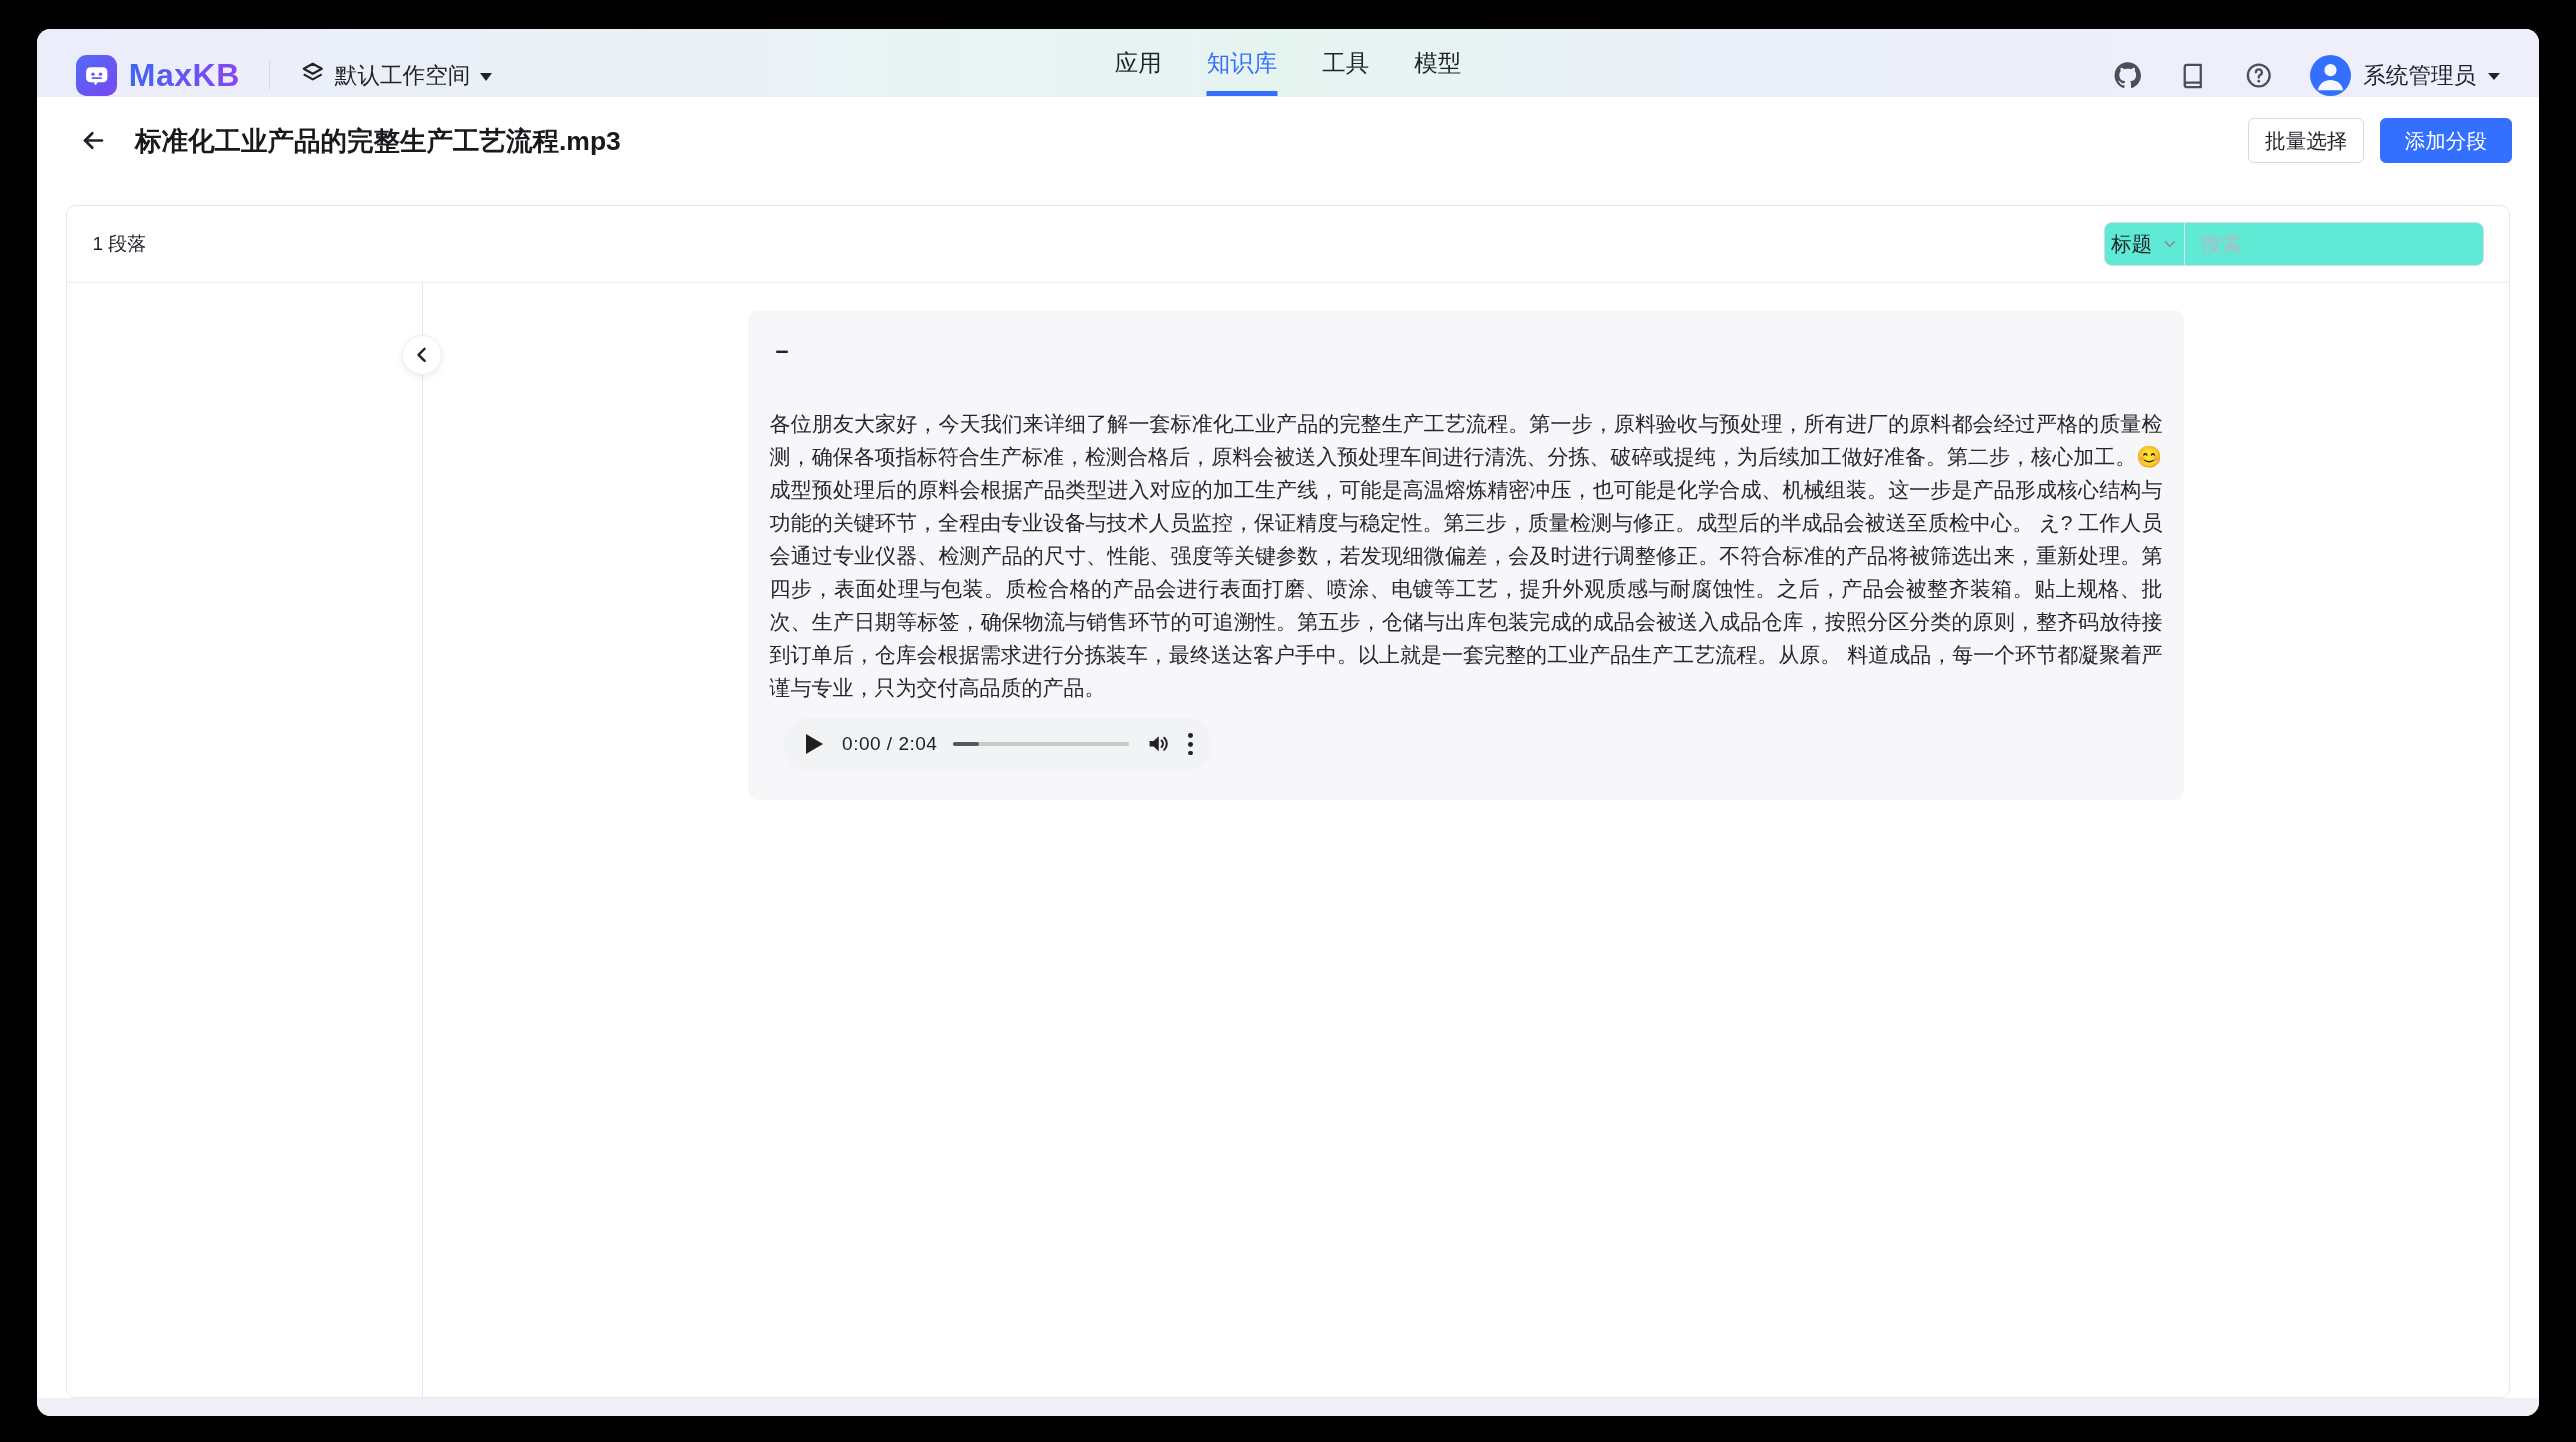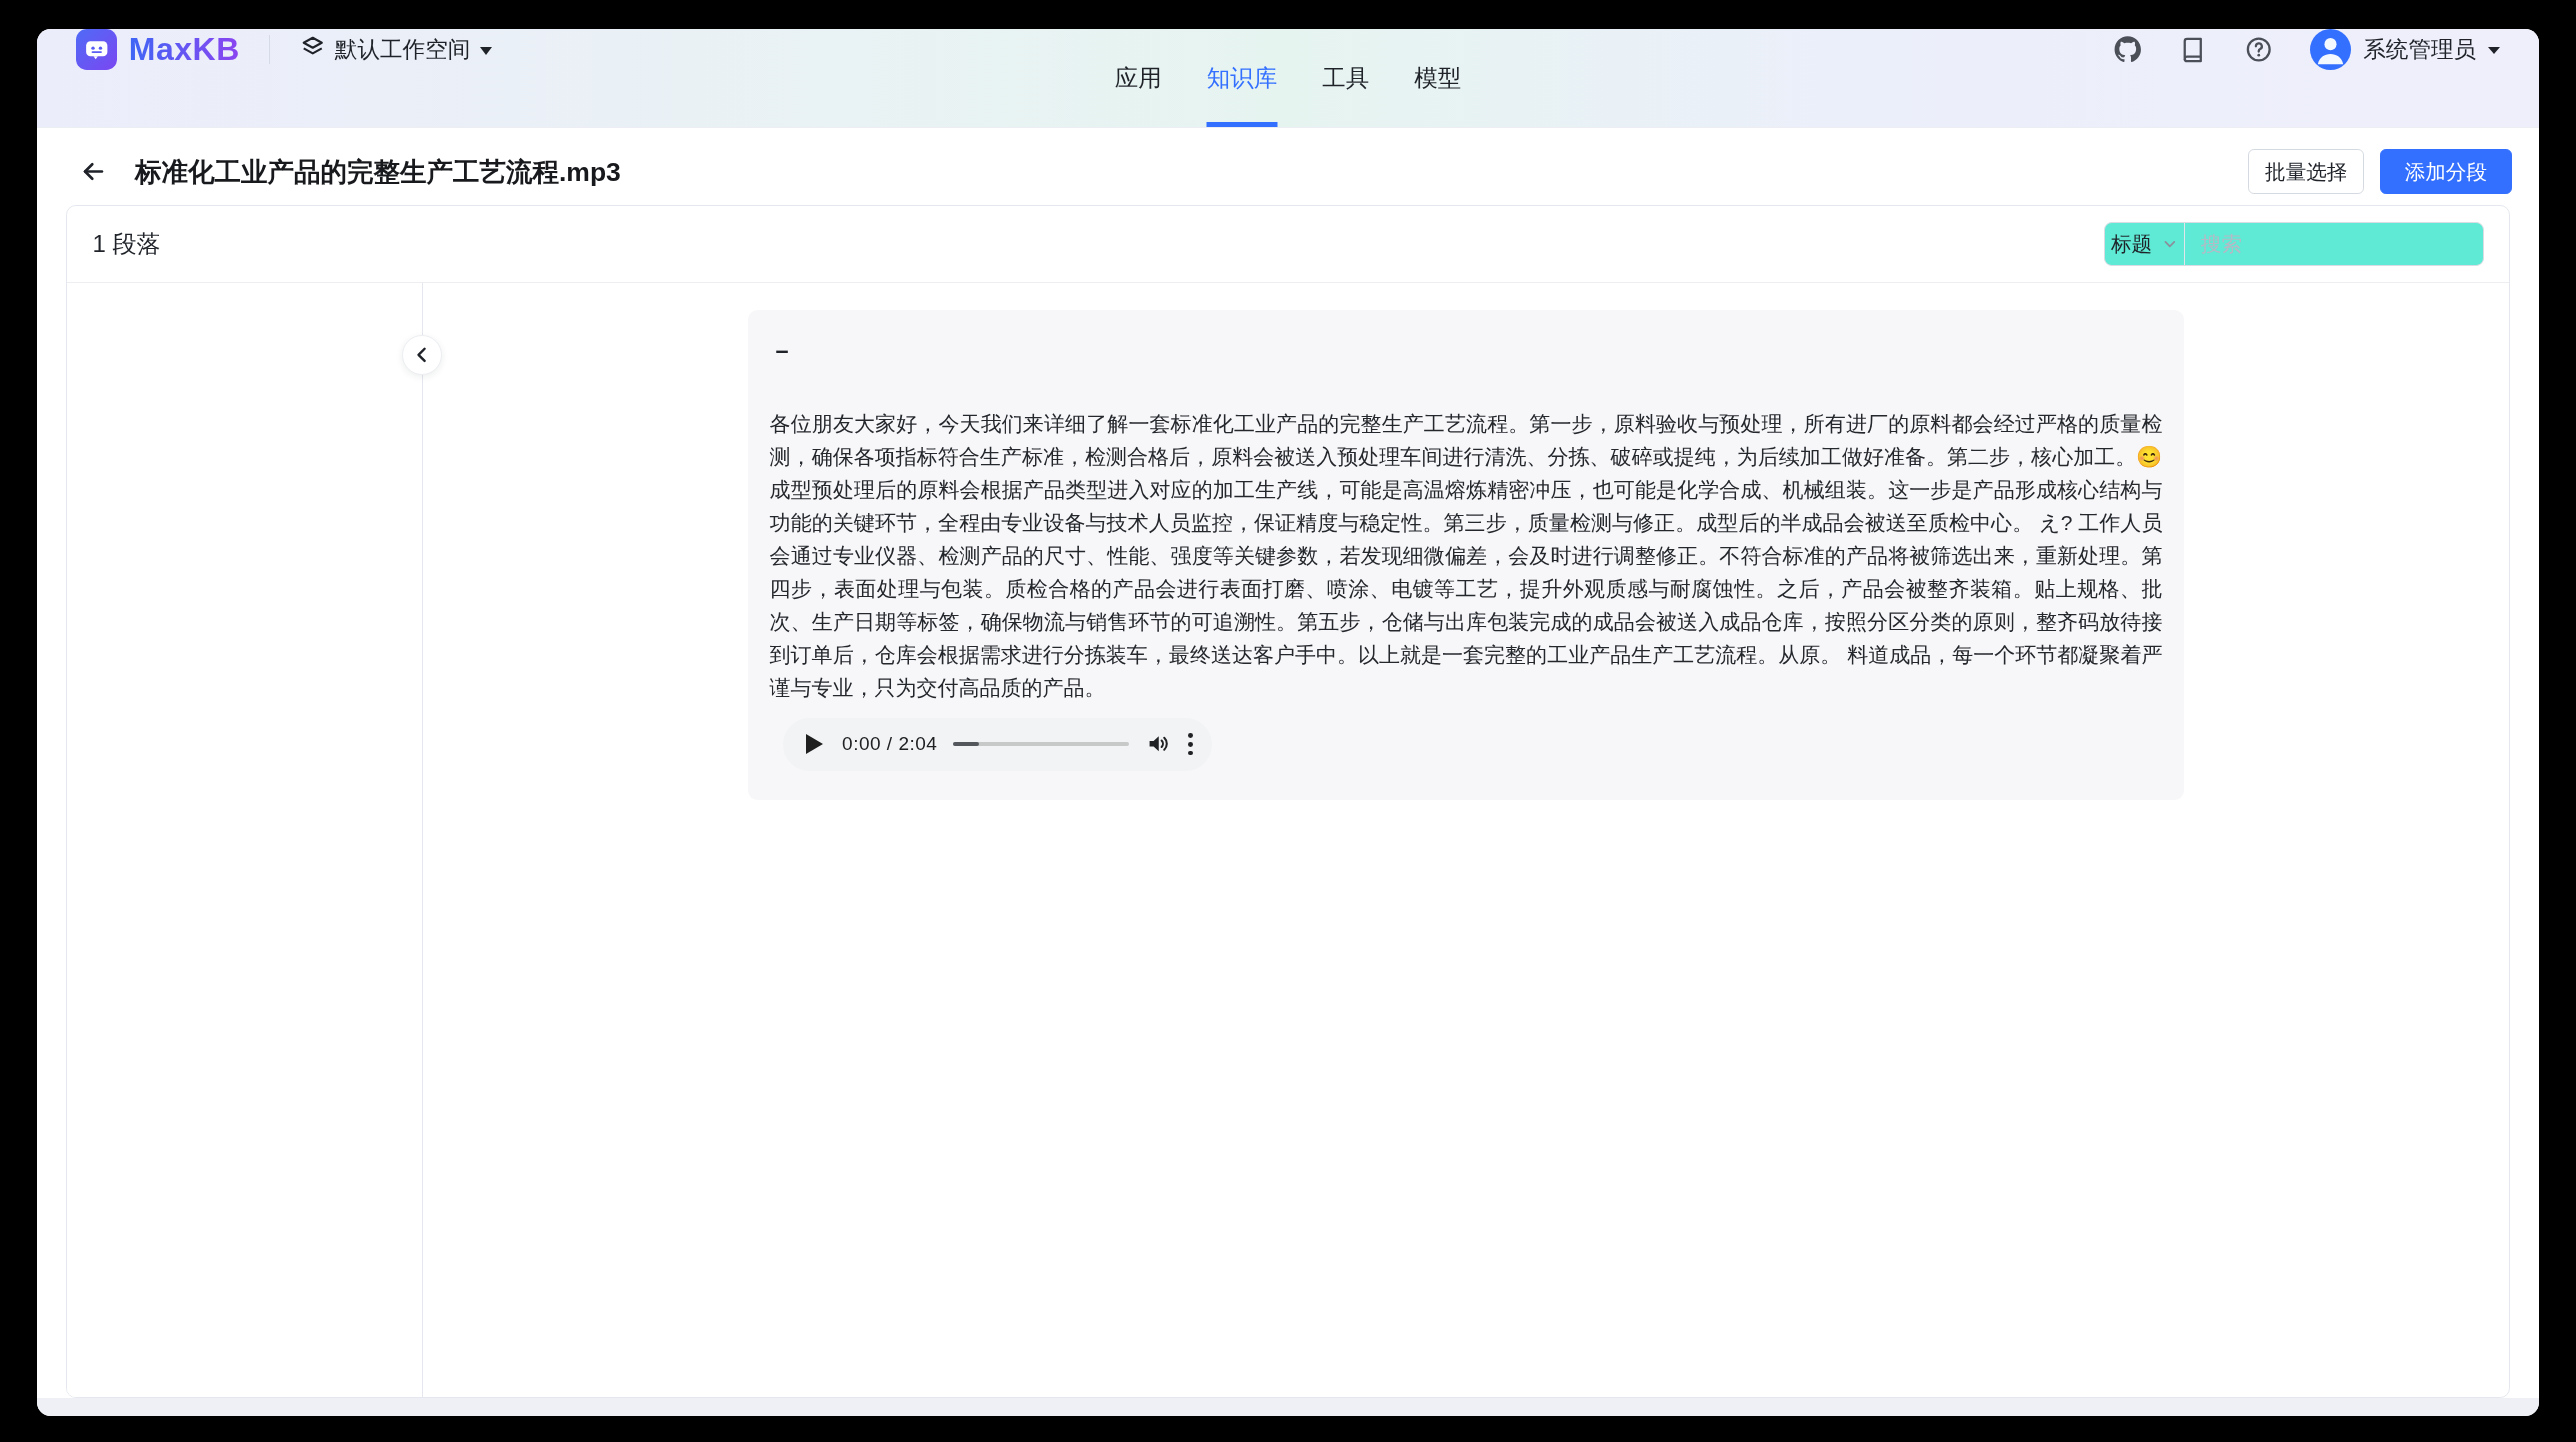--- a/index.html
+++ b/index.html
@@ -5,21 +5,21 @@
   * { margin:0; padding:0; box-sizing:border-box; }
   html,body { width:2576px; height:1442px; background:#000; font-family:"Liberation Sans", sans-serif; }
 
   .app {
     position:absolute; left:37px; top:29px; width:2502px; height:1387px;
     background:#fff; border-radius:13.7px; overflow:hidden;
   }
 
   
   .navbar {
-    position:relative; height:99px; display:flex; align-items:flex-start;
+    position:relative; height:68px; display:flex; align-items:flex-end;
     padding:0 39px;
     background:linear-gradient(90deg,#ecedfb 0%,#e9f2f4 32%,#e6f4f0 50%,#ebeffa 72%,#efeffb 100%);
     border-bottom:1px solid #eceef3;
   }
   .nav-left { display:flex; align-items:center; gap:15.7px; }
   .logo { display:flex; align-items:center; gap:11.8px; }
   .logo-badge {
     width:41px; height:41px; border-radius:10.8px;
     background:linear-gradient(135deg,#4f6bf6,#7b47f1);
     display:flex; align-items:center; justify-content:center;
@@ -66,21 +66,21 @@
   
   .panel {
     position:absolute; left:29px; top:176px; width:2444px; height:1193px;
     background:#fff; border:1px solid #e4e7ed; border-radius:9.8px;
     display:flex; flex-direction:column; overflow:hidden;
   }
   .panel-toolbar {
     height:77px; flex:0 0 77px; display:flex; align-items:center; justify-content:space-between;
     padding:0 25.5px; border-bottom:1px solid #eceef2;
   }
-  .segment-count { font-size:24px; color:#1f2329; }
+  .segment-count { font-size:19px; color:#1f2329; }
   .search-group {
     width:380px; height:44px; border:1px solid #d9dce3; border-radius:7.8px;
     display:flex; align-items:stretch; background:#5eead4;
   }
   .search-select {
     width:115px; display:flex; align-items:center; justify-content:center; gap:9.8px;
     font-size:20.6px; color:#1f2329; cursor:pointer; border-right:1px solid #e2e5ea;
   }
   .search-input { flex:1; border:none; outline:none; background:transparent; font-size:20.6px; padding:0 15.7px; color:#1f2329; font-family:inherit; }
   .search-input::placeholder { color:#b4bac6; }

